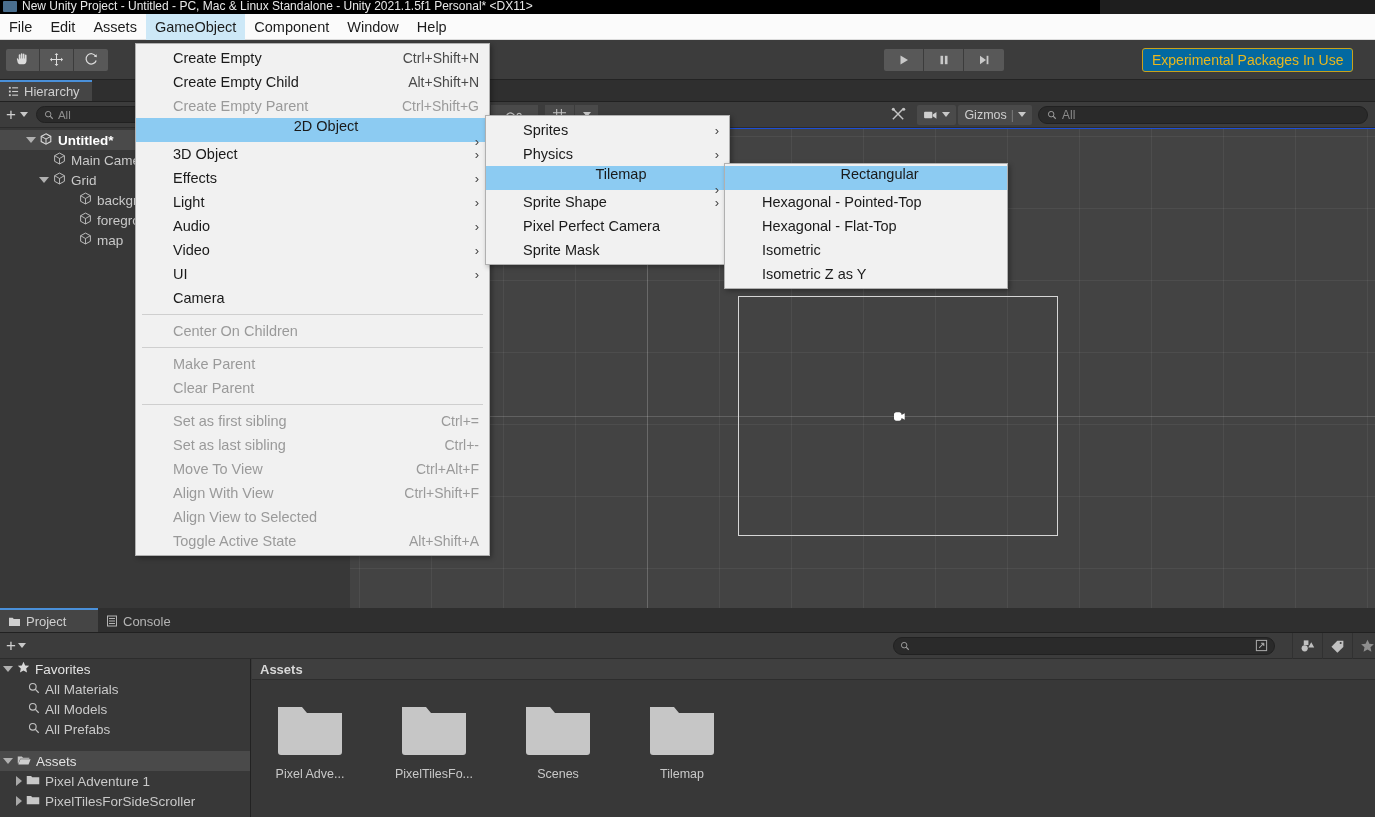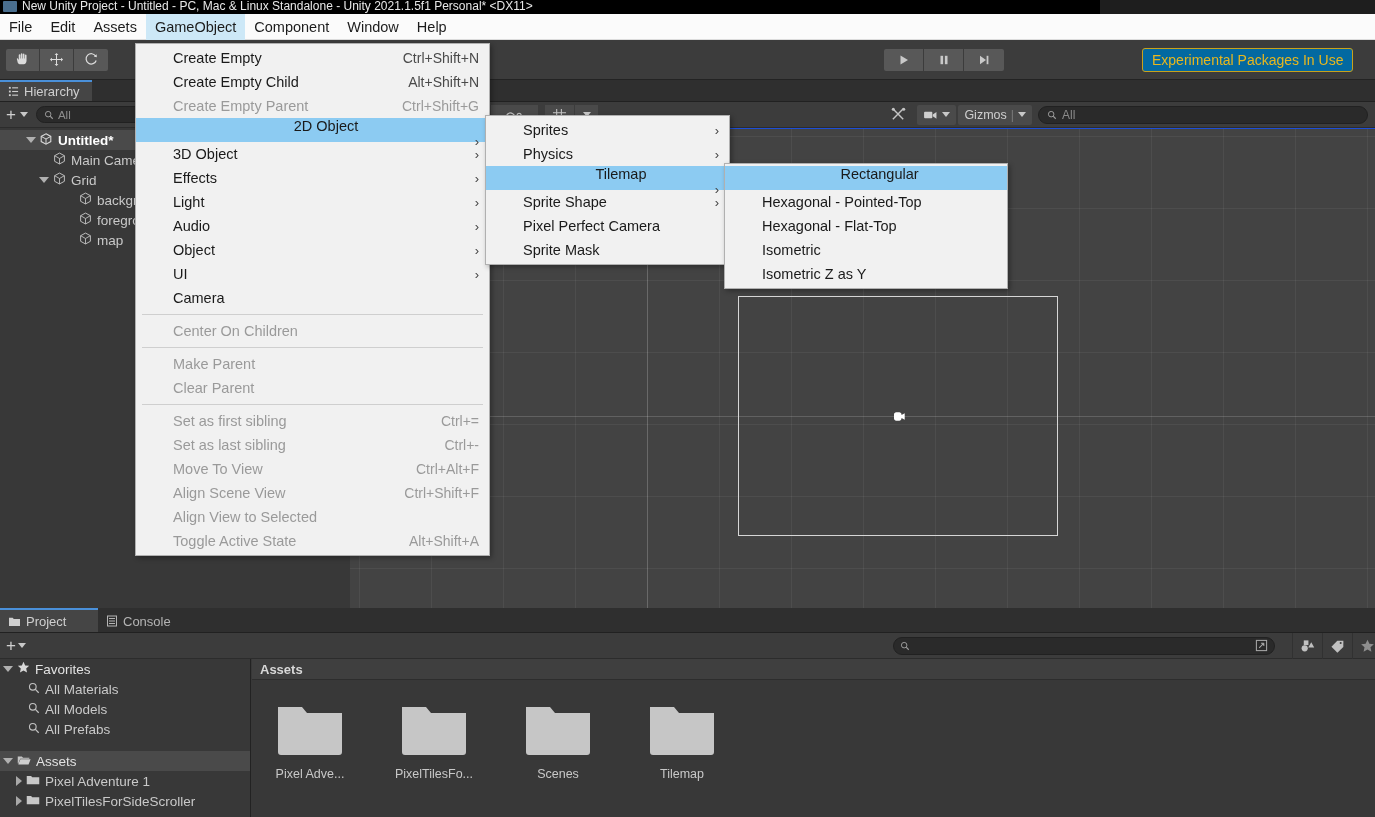--- a/index.html
+++ b/index.html
@@ -667,21 +667,21 @@
   </div>
   <div class="dd-item">
     <span>Light</span>
     <span class="dd-arrow">›</span>
   </div>
   <div class="dd-item">
     <span>Audio</span>
     <span class="dd-arrow">›</span>
   </div>
   <div class="dd-item">
-    <span>Object</span>
+    <span>Video</span>
     <span class="dd-arrow">›</span>
   </div>
   <div class="dd-item">
     <span>UI</span>
     <span class="dd-arrow">›</span>
   </div>
   <div class="dd-item">
     <span>Camera</span>
   </div>
   <div class="dd-sep"></div>
@@ -702,21 +702,21 @@
   </div>
   <div class="dd-item dim">
     <span>Set as last sibling</span>
     <span class="dd-shortcut">Ctrl+-</span>
   </div>
   <div class="dd-item dim">
     <span>Move To View</span>
     <span class="dd-shortcut">Ctrl+Alt+F</span>
   </div>
   <div class="dd-item dim">
-    <span>Align Scene View</span>
+    <span>Align With View</span>
     <span class="dd-shortcut">Ctrl+Shift+F</span>
   </div>
   <div class="dd-item dim">
     <span>Align View to Selected</span>
   </div>
   <div class="dd-item dim">
     <span>Toggle Active State</span>
     <span class="dd-shortcut">Alt+Shift+A</span>
   </div>
 </div>

